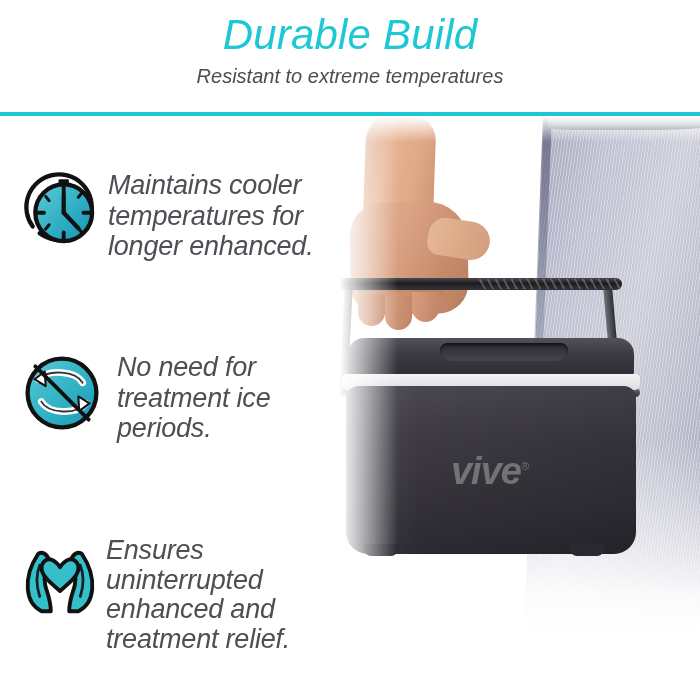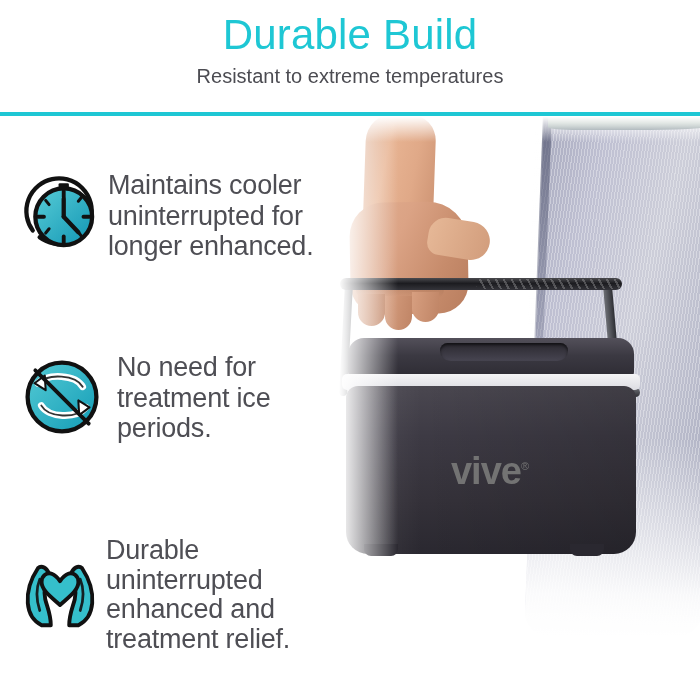--- a/index.html
+++ b/index.html
@@ -2,21 +2,21 @@
 <html><head>
 <meta charset="utf-8">
 <style>
   * { margin:0; padding:0; box-sizing:border-box; }
   html, body {
     width:700px; height:700px;
     background:#ffffff;
     font-family:"Liberation Sans", sans-serif;
     overflow:hidden;
   }
-  .page { position:relative; width:580px; height:700px; background:#fff; }
+  .page { position:relative; width:580px; height:700px; background:#fff;font-style:italic; }
 
   
   .header { position:absolute; left:0; top:0; width:700px; height:116px; background:#fff; }
   .title {
     position:absolute; left:0; top:14px; width:700px; text-align:center;
     font-size:42px; font-weight:400; letter-spacing:0.2px;
     color:#1ec7d4; line-height:1.0;
   }
   .subtitle {
     position:absolute; left:0; top:66px; width:700px; text-align:center;
@@ -166,21 +166,21 @@
     background:linear-gradient(to top,#fff 16%, rgba(255,255,255,0));
     pointer-events:none;
   }
   .photo-fade-t {
     position:absolute; left:0; top:0; width:364px; height:26px;
     background:linear-gradient(to bottom,#fff 2%, rgba(255,255,255,0));
     pointer-events:none;
   }
 
   
-  .feature { position:absolute; display:flex; align-items:center; }
+  .feature { position:absolute; display:flex; align-items:flex-start; }
   .feat-icon { width:92px; flex:0 0 92px; display:flex; justify-content:center; }
   .feat-text {
     font-size:27px; line-height:1.13; color:#4e4e54; font-weight:400;
     letter-spacing:-0.2px; padding-top:2px;
   }
   #feature-0 { left:16px; top:168px; }
   #feature-1 { left:16px; top:350px;gap:9px; }
   #feature-2 { left:14px; top:534px; }
   #feature-2 .feat-text { line-height:1.10; }
 </style>
@@ -258,21 +258,21 @@
           <line x1="73" y1="75" x2="69" y2="70"></line>
         </g>
         <g stroke="#111" stroke-width="5" stroke-linecap="round" fill="none">
           <line x1="52" y1="52" x2="52" y2="31"></line>
           <line x1="52" y1="52" x2="69" y2="70"></line>
         </g>
       </svg>
     </div>
     <div class="feat-text">
       <div>Maintains cooler</div>
-      <div>uninterrupted for</div>
+      <div>temperatures for</div>
       <div>longer enhanced.</div>
     </div>
   </div>
 
   <div class="feature" id="feature-1">
     <div class="feat-icon">
       <svg width="86" height="86" viewBox="0 0 100 100">
         <defs>
           <linearGradient id="tg2" x1="0" y1="0" x2="1" y2="1">
             <stop offset="0" stop-color="#55cbd5"></stop>
@@ -304,20 +304,20 @@
           <path d="M74 22 C82 34, 86 48, 85 60 C84 72, 78 80, 70 84 L60 84 C60 72, 64 64, 66 56 C68 46, 66 36, 62 28 C64 22, 70 18, 74 22 Z"></path>
         </g>
         <g fill="none" stroke="#111" stroke-width="3" stroke-linecap="round" opacity=".9">
           <path d="M28 34 C24 44, 24 56, 28 68"></path>
           <path d="M72 34 C76 44, 76 56, 72 68"></path>
         </g>
         <path d="M50 62 C40 53, 30 46, 30 37 C30 30, 36 26, 41 28 C45 29.5, 48 33, 50 36 C52 33, 55 29.5, 59 28 C64 26, 70 30, 70 37 C70 46, 60 53, 50 62 Z" fill="#35bfcb" stroke="#111" stroke-width="4.2" stroke-linejoin="round"></path>
       </svg>
     </div>
     <div class="feat-text">
-      <div>Durable</div>
+      <div>Ensures</div>
       <div>uninterrupted</div>
       <div>enhanced and</div>
       <div>treatment relief.</div>
     </div>
   </div>
 
 </div>
 
 </body></html>

